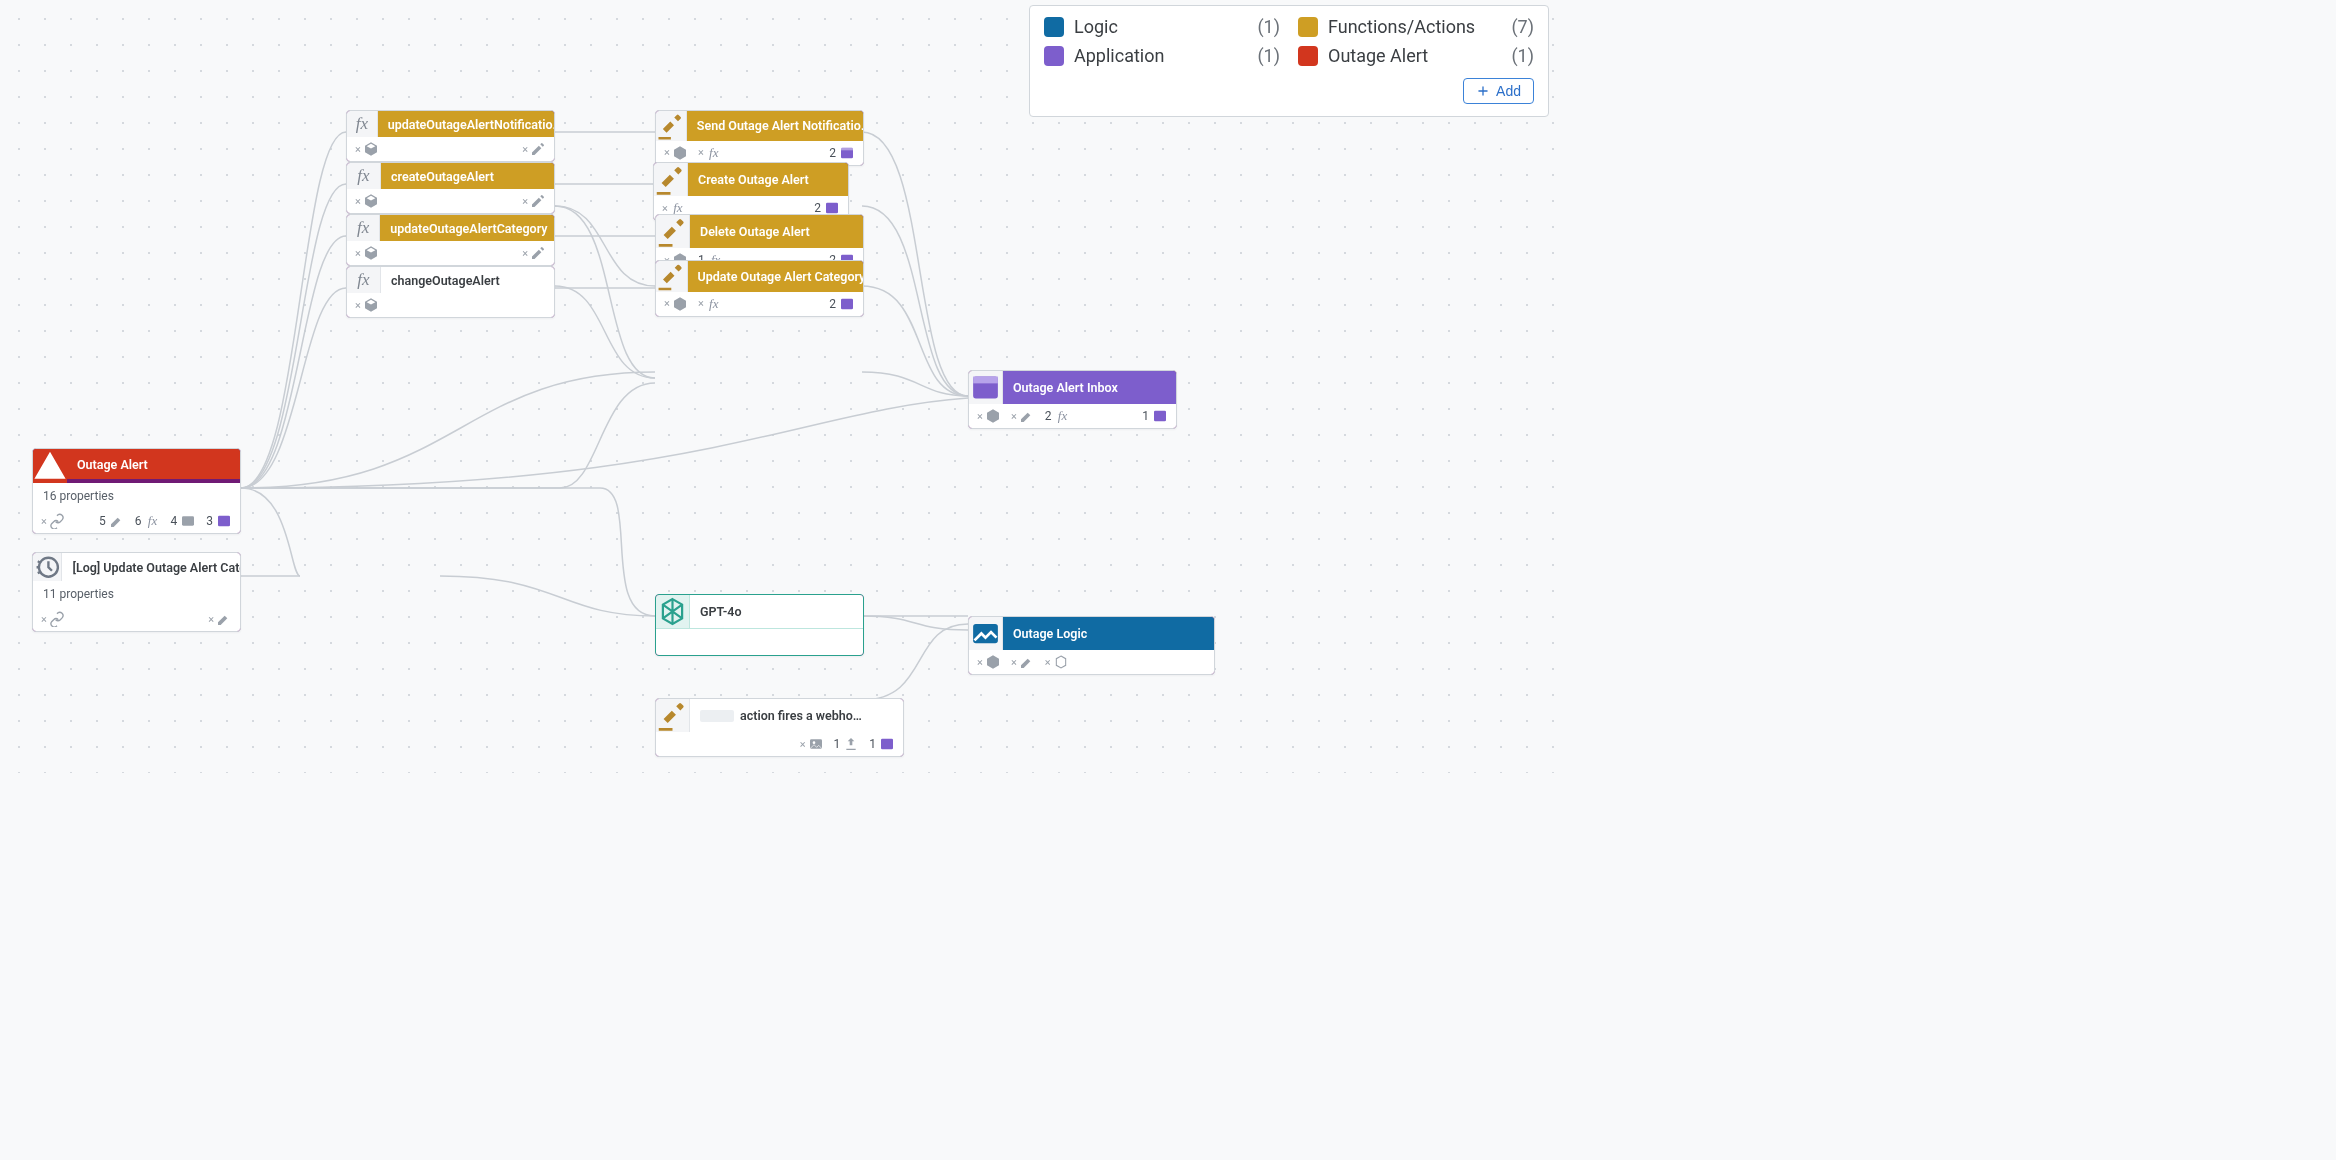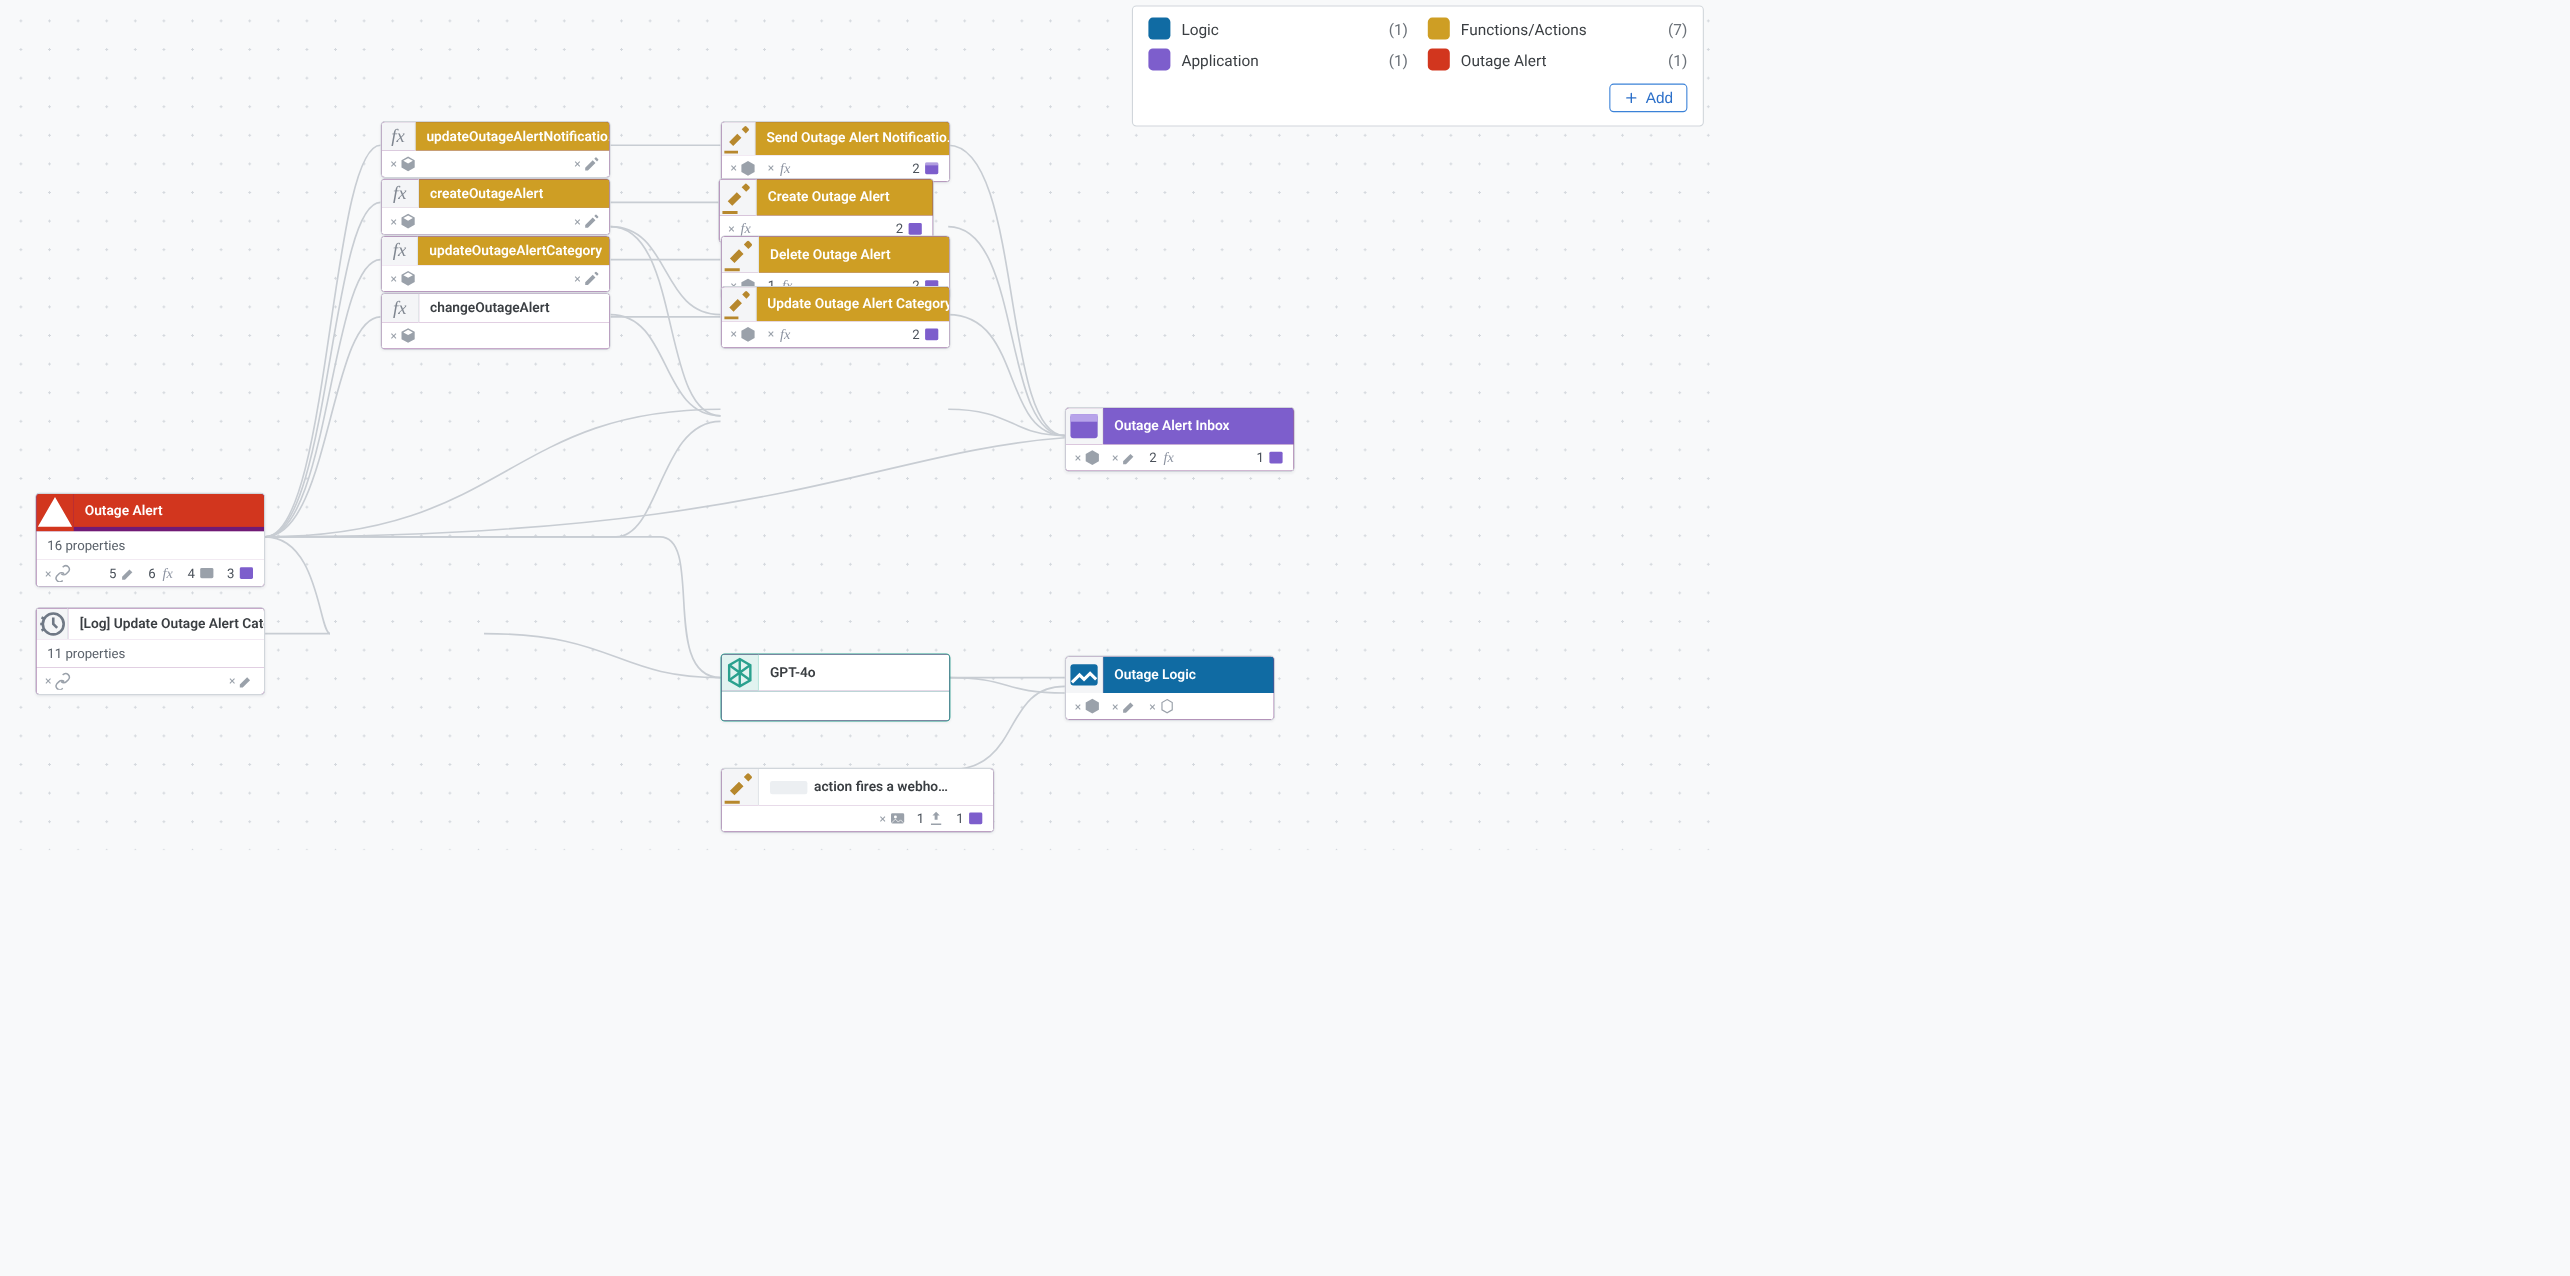--- a/index.html
+++ b/index.html
@@ -88,21 +88,21 @@
     color:#3a3e42; font-size:16px;
     align-self:flex-end; width:330px;
     justify-content:space-between;
   }
   .colorsel .lf { display:flex; align-items:center; gap:10px;}
   .legendbox {
     background:#fff; border:1px solid #d1d6db; border-radius:4px;
     padding:10px 14px 12px 14px;
     display:grid; grid-template-columns: 1fr 1fr; gap:8px 18px;
   }
-  .legrow { display:flex; align-items:flex-end; gap:10px; font-size:14px;}
+  .legrow { display:flex; align-items:center; gap:10px; font-size:18px;}
   .legrow .sw { width:20px; height:20px; border-radius:4px; }
   .legrow .lbl { flex:1 1 auto; }
   .legrow .cnt { color:#6b7178;}
   .sw-logic{background:#106ba3;} .sw-func{background:#ce9e24;} .sw-app{background:#7d5ecc;} .sw-out{background:#d2361e;}
   .addbtn {
     grid-column:2; justify-self:end;
     margin-top:4px;
     border:1px solid #3b82d8; color:#2b6fc9; background:#fff;
     border-radius:4px; padding:4px 12px; display:inline-flex; align-items:center; gap:6px;
     font-size:14px;
@@ -480,21 +480,21 @@
         <span class="num">1</span>
         <span class="ic purple">
           <svg viewBox="0 0 24 24" fill="currentColor">
             <rect x="3" y="4" width="18" height="16" rx="2"></rect>
           </svg>
         </span>
       </span>
   </div>
 </div>
 
-<div class="node navy" style="left:968px; top:596px; width:191px;">
+<div class="node navy" style="left:968px; top:616px; width:247px;">
   <div class="hdr">
     <div class="iconcell">
         <svg viewBox="0 0 24 24" fill="#106ba3">
           <rect x="3" y="5" width="18" height="14" rx="2"></rect>
           <path d="M4 17l5-5 3 3 4-4 4 4" stroke="#fff" fill="none" stroke-width="2"></path>
         </svg>
       </div>
     <div class="titlecell">Outage Logic</div>
   </div>
   <div class="stats">

